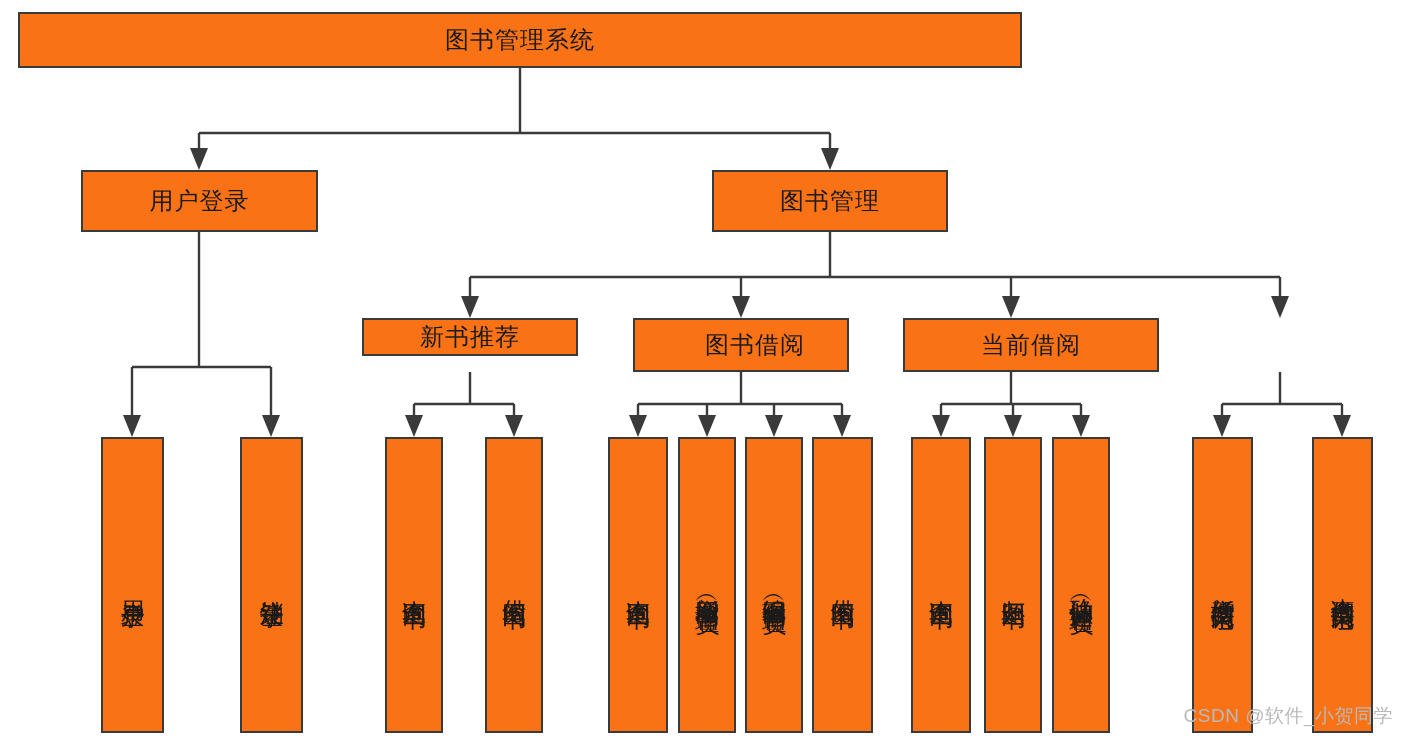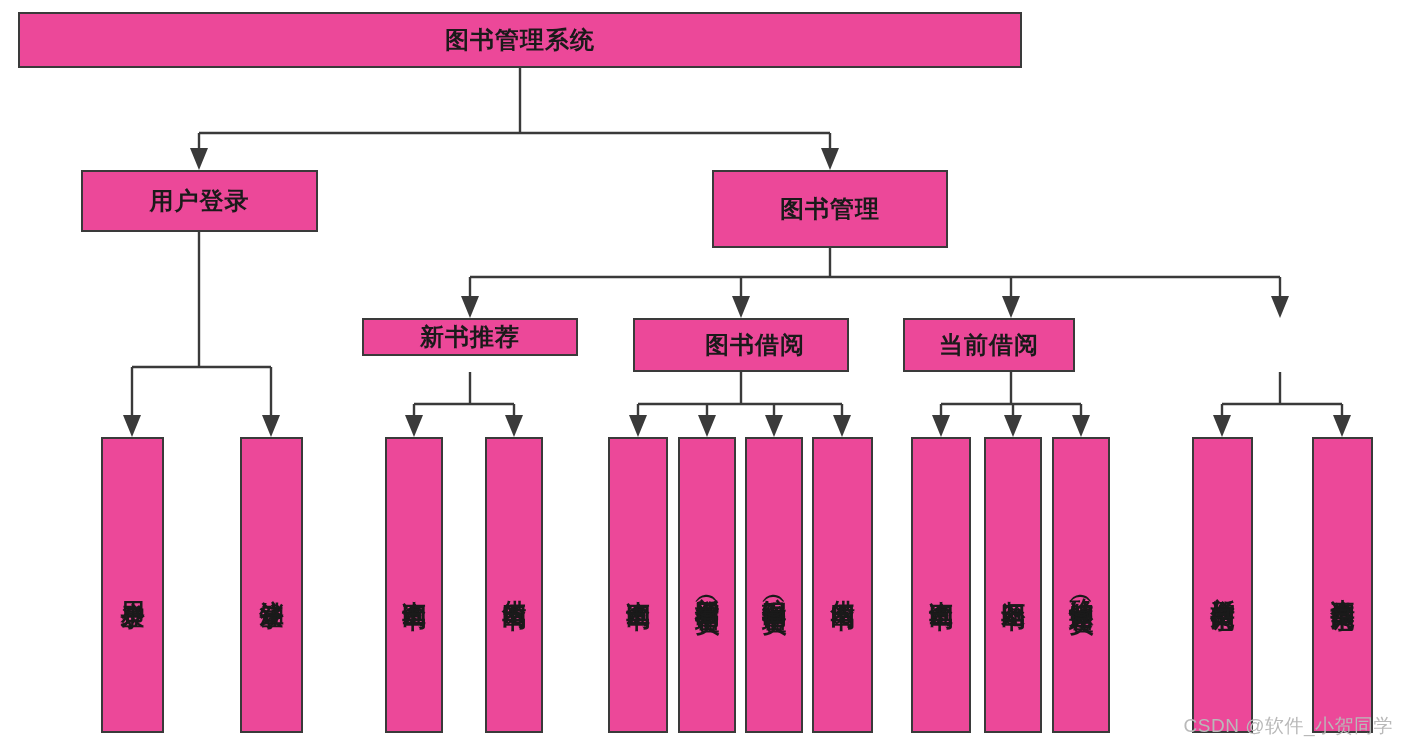--- a/index.html
+++ b/index.html
@@ -17,26 +17,25 @@
   #diagram-root {
     position: absolute;
     left: 0; top: 0;
     width: 1405px;
     height: 747px;
   }
   .node-box {
     position: absolute;
     box-sizing: border-box;
     border: 2px solid #3a3a3a;
-    background: #ec4899;
+    background: #f97316;
     display: flex;
     align-items: center;
     justify-content: center;
     color: #1a1a1a;
-    font-weight: bold;
   }
   .node-h {
     font-size: 24px;
     line-height: 1.2;
     letter-spacing: 1px;
     white-space: nowrap;
   }
   .node-v {
     writing-mode: vertical-rl;
     text-orientation: upright;
@@ -61,21 +60,21 @@
     stroke: #3a3a3a;
     stroke-width: 2.4;
     fill: none;
   }
   .arrow-head {
     fill: #3a3a3a;
   }
   #watermark {
     position: absolute;
     right: 12px;
-    bottom: 8px;
+    bottom: 18px;
     font-size: 19px;
     color: #b9b9b9;
     white-space: nowrap;
     letter-spacing: 0.5px;
   }
 </style>
 </head>
 <body>
 
 <div id="diagram-root">
@@ -135,31 +134,31 @@
       <path d="M1333 415 L1351 415 L1342 437 Z" class="arrow-head"></path>
     </svg>
 
   <div class="node-box" id="node-root" style="left: 18px; top: 12px; width: 1004px; height: 56px;">
       <span class="node-h">图书管理系统</span>
     </div>
 
   <div class="node-box" id="node-l2-0" style="left: 81px; top: 170px; width: 237px; height: 62px;">
       <span class="node-h">用户登录</span>
     </div>
-  <div class="node-box" id="node-l2-1" style="left: 712px; top: 170px; width: 236px; height: 78px;">
+  <div class="node-box" id="node-l2-1" style="left: 712px; top: 170px; width: 236px; height: 62px;">
       <span class="node-h">图书管理</span>
     </div>
 
   <div class="node-box" id="node-l3-0" style="left: 362px; top: 318px; width: 216px; height: 38px;">
       <span class="node-h">新书推荐</span>
     </div>
   <div class="node-box" id="node-l3-1" style="left: 633px; top: 318px; width: 216px; height: 54px; padding-left: 28px;">
       <span class="node-h">图书借阅</span>
     </div>
-  <div class="node-box" id="node-l3-2" style="left: 903px; top: 318px; width: 172px; height: 54px;">
+  <div class="node-box" id="node-l3-2" style="left: 903px; top: 318px; width: 256px; height: 54px;">
       <span class="node-h">当前借阅</span>
     </div>
 
   <div class="node-box" id="node-leaf-0" style="left: 101px; top: 437px; width: 63px; height: 296px;">
       <span class="node-v">用户登录</span>
     </div>
   <div class="node-box" id="node-leaf-1" style="left: 240px; top: 437px; width: 63px; height: 296px;">
       <span class="node-v">注销登录</span>
     </div>
   <div class="node-box" id="node-leaf-2" style="left: 385px; top: 437px; width: 58px; height: 296px;">

